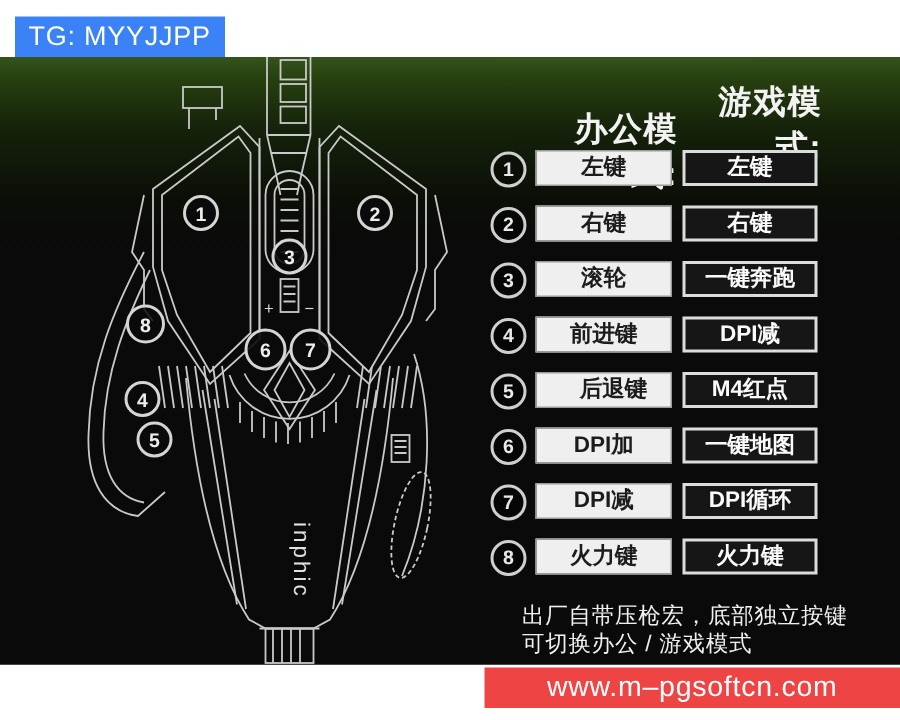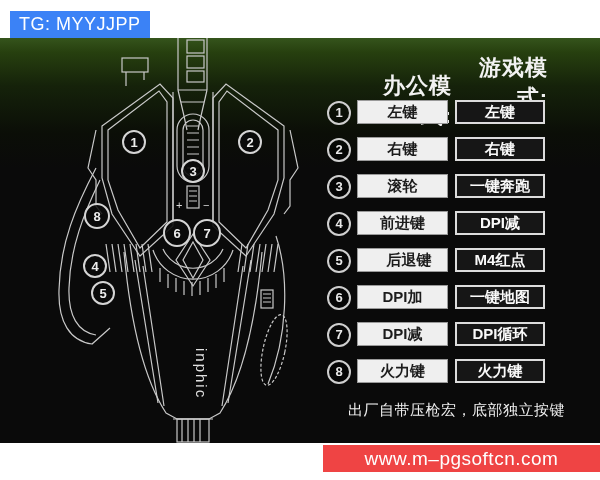--- a/index.html
+++ b/index.html
@@ -168,17 +168,18 @@
 
     <div class="row-circle" style="top:285px;">7</div>
     <div class="office-box" style="top:284px;">DPI减</div>
     <div class="game-box" style="top:284px;">DPI循环</div>
 
     <div class="row-circle" style="top:322px;">8</div>
     <div class="office-box" style="top:321px;">火力键</div>
     <div class="game-box" style="top:321px;">火力键</div>
 
     <div class="note-line" style="top:363px;">出厂自带压枪宏，底部独立按键</div>
+    <div class="note-line" style="top:382px;">可切换办公 / 游戏模式</div>
   </div>
 
   <div class="watermark">www.m–pgsoftcn.com</div>
 
 </div>
 
 </body></html>

